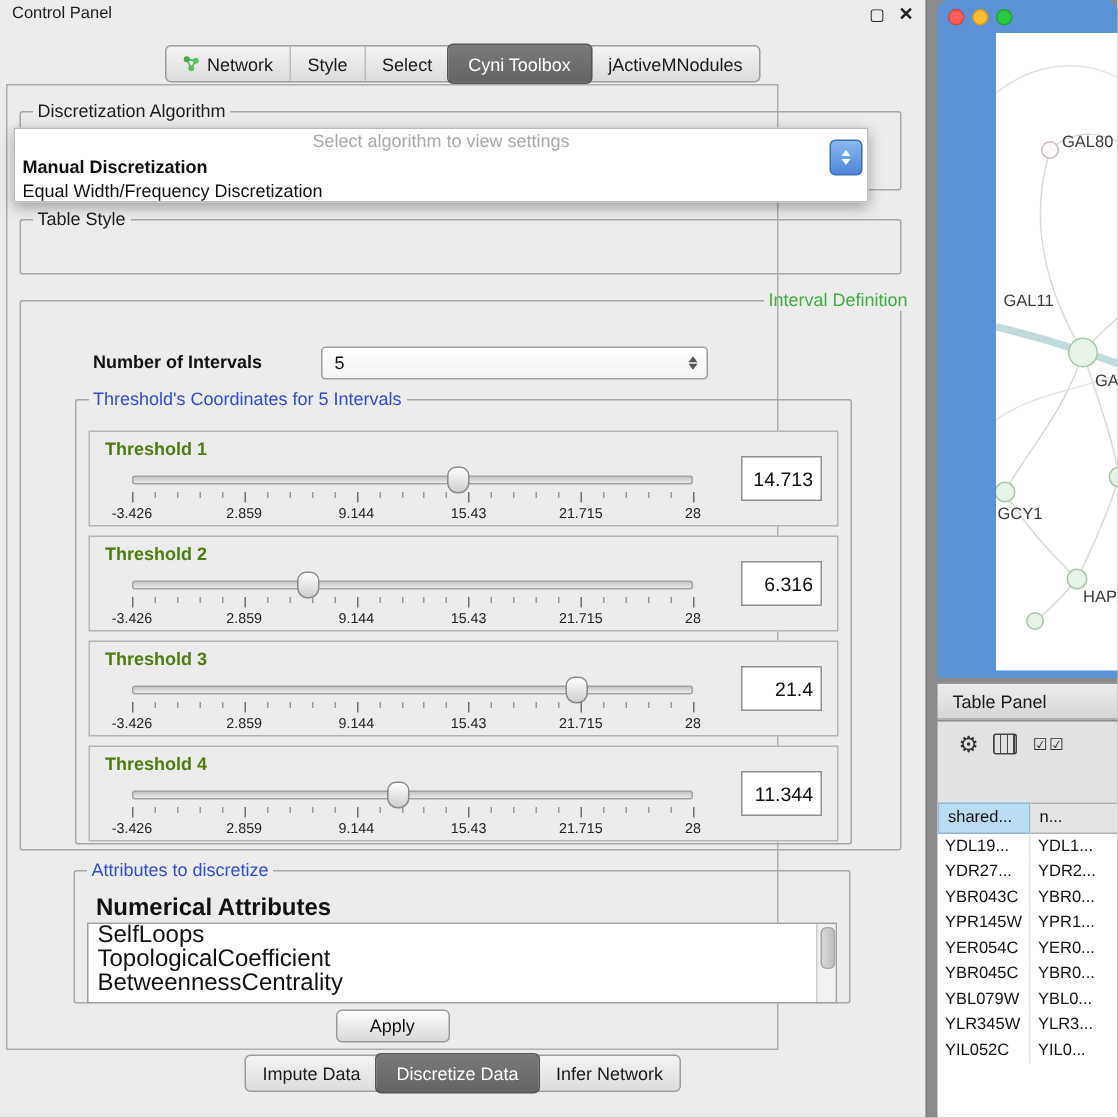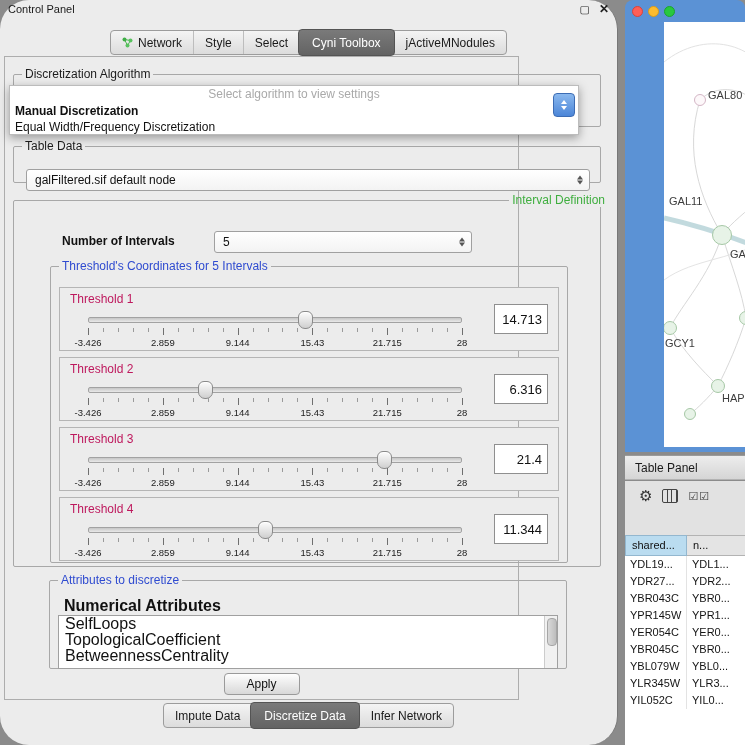--- a/index.html
+++ b/index.html
@@ -1,20 +1,20 @@
 <!DOCTYPE html>
 <html><head>
 <meta charset="utf-8">
 <style>
   html,body{margin:0;padding:0;}
   body{width:745px;height:745px;overflow:hidden;background:#8b8b8b;font-family:"Liberation Sans",sans-serif;}
   .desktop{position:relative;width:745px;height:745px;}
 
   
-  .control-panel{position:absolute;left:0;top:0;width:618px;height:745px;background:#ececec;border-right:1px solid #777;box-sizing:border-box;border-radius:29px;}
+  .control-panel{position:absolute;left:0;top:0;width:618px;height:745px;background:#ececec;border-right:1px solid #777;box-sizing:border-box;}
   .titlebar{display:flex;justify-content:space-between;align-items:center;height:18px;padding:0 8px;font-size:11px;color:#1b1b1b;}
   .win-icons{display:flex;gap:9px;align-items:center;}
   .win-icons span{font-size:11px;color:#222;cursor:default;}
   .win-icons .close{font-weight:bold;font-size:12px;}
 
   .tabs-wrap{position:absolute;left:0;right:0;display:flex;justify-content:center;}
   .tabs-wrap.top{top:30px;}
   .tabs-wrap.bottom{top:703px;}
   .tabs{display:flex;align-items:center;border:1px solid #9c9c9c;border-radius:4px;background:linear-gradient(#f4f4f4,#dcdcdc);height:23px;}
   .tab{display:flex;align-items:center;gap:5px;padding:0 11px;font-size:12px;color:#1a1a1a;height:100%;border-left:1px solid #bdbdbd;cursor:default;white-space:nowrap;box-sizing:border-box;}
@@ -48,21 +48,21 @@
   .combo{position:absolute;background:linear-gradient(#ffffff,#f3f3f3);border:1px solid #a0a0a0;border-radius:3px;height:22px;font-size:12px;line-height:20px;padding-left:8px;color:#111;box-sizing:border-box;cursor:default;}
   .combo .combo-arrows{position:absolute;right:6px;top:50%;transform:translateY(-50%);display:flex;flex-direction:column;gap:1px;}
   .combo-tabledata{left:12px;top:16px;width:564px;}
   .combo-intervals{left:200px;top:24px;width:258px;}
 
   .intervals-label{position:absolute;left:48px;top:27px;font-size:12px;font-weight:bold;color:#111;}
 
   
   .th-list{position:absolute;left:0;top:14px;right:0;}
   .th-panel{position:relative;margin:0 8px 6px 8px;height:64px;border:1px solid #b5b5b5;background:#ececec;box-sizing:border-box;}
-  .th-label{position:absolute;left:10px;top:4px;font-size:12px;font-weight:normal;color:#be185d;}
+  .th-label{position:absolute;left:10px;top:4px;font-size:12px;font-weight:bold;color:#4d7c0f;}
   .slider{position:absolute;left:28px;top:22px;width:374px;height:38px;}
   .track{position:absolute;left:0;right:0;top:7px;height:4px;background:linear-gradient(#c6c6c6,#e9e9e9);border:1px solid #a2a2a2;border-radius:2px;}
   .handle{position:absolute;top:1px;width:13px;height:16px;background:linear-gradient(#fdfdfd,#cfcfcf);border:1px solid #8a8a8a;border-radius:6px 6px 7px 7px;box-shadow:inset 0 1px 0 #fff;}
   .ticks{position:absolute;left:0;right:0;top:18px;height:8px;}
   .tick{position:absolute;top:0;width:1px;height:4px;background:#9a9a9a;}
   .tick.major{height:7px;background:#6f6f6f;}
   .scale-labels{position:absolute;left:0;right:0;top:27px;height:11px;}
   .scale-labels span{position:absolute;transform:translateX(-50%);font-size:9.5px;color:#222;white-space:nowrap;}
   .value-field{position:absolute;right:10px;top:16px;width:54px;height:30px;background:#fff;border:1px solid #8f8f8f;font-size:13px;line-height:30px;text-align:right;padding-right:5px;color:#111;box-sizing:border-box;}
 
@@ -154,28 +154,21 @@
         <div class="popup-header">Select algorithm to view settings</div>
         <div class="popup-item bold">Manual Discretization</div>
         <div class="popup-item">Equal Width/Frequency Discretization</div>
       </div>
       <div class="combo-cap">
         <span class="arr-up-w"></span>
         <span class="arr-dn-w"></span>
       </div>
 
       <fieldset class="fs-tabledata">
-        <legend>Table Data</legend>
-        <div class="combo combo-tabledata">
-          <span>galFiltered.sif default node</span>
-          <span class="combo-arrows">
-              <span class="arr-up"></span>
-              <span class="arr-dn"></span>
-            </span>
-        </div>
+        <legend>Table Style</legend>
       </fieldset>
 
       <fieldset class="fs-interval green-title">
         <legend>Interval Definition</legend>
         <div class="intervals-label">Number of Intervals</div>
         <div class="combo combo-intervals">
           <span>5</span>
           <span class="combo-arrows">
               <span class="arr-up"></span>
               <span class="arr-dn"></span>

